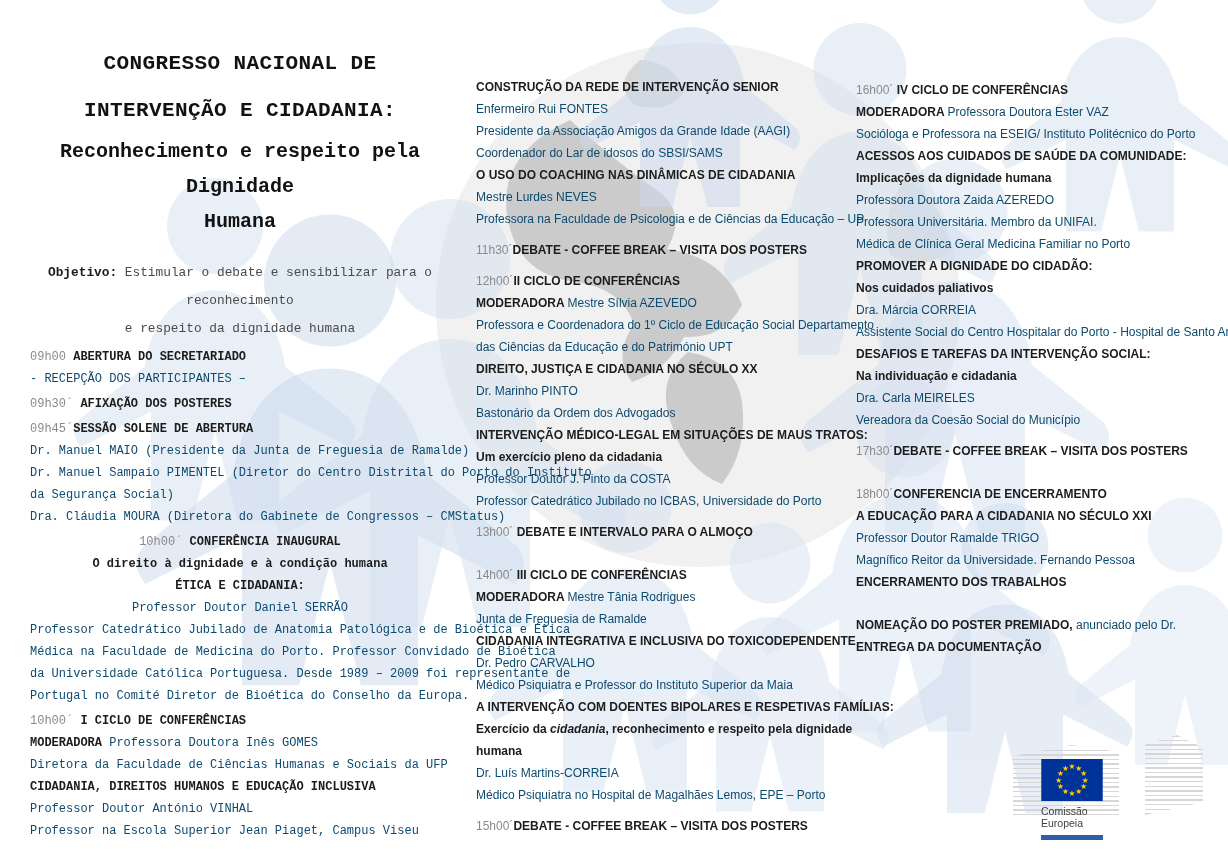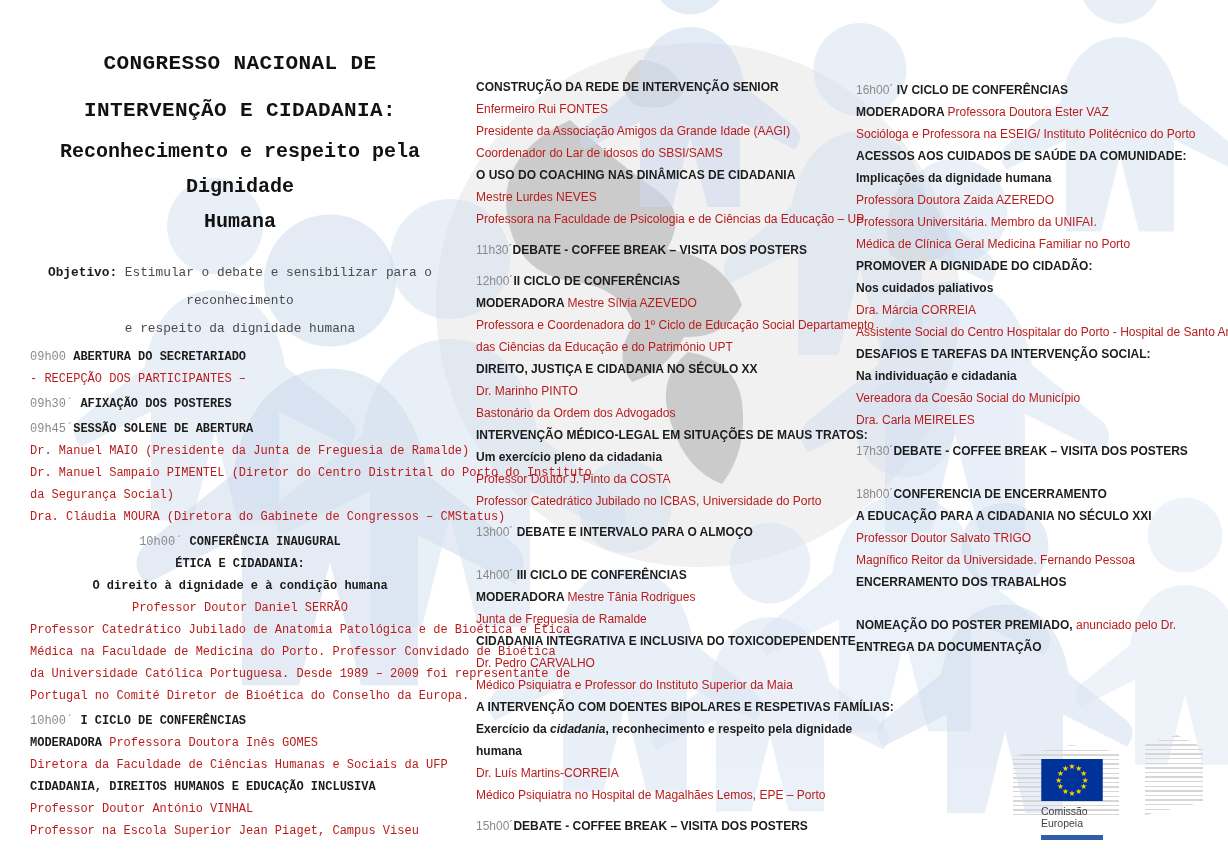--- a/index.html
+++ b/index.html
@@ -19,21 +19,21 @@
   .date{font-size:12.6px;font-weight:700;text-align:right;line-height:24px;
         margin:12px 2px 10px 0;color:#121212;}
   .line{font-size:12px;line-height:22px;white-space:nowrap;color:#4a4a4a;}
   .a-c{text-align:center;}
   .tl{margin-top:3px;}
   .gap-sm{margin-top:9px;}
   .gap-lg{margin-top:21px;}
   .s-time{color:#8a8a8a;font-weight:400;}
   .s-b{color:#1c1c1c;font-weight:700;}
   .s-bi{color:#1c1c1c;font-weight:700;font-style:italic;}
-  .s-n{color:#b91c1c;}
+  .s-n{color:#0c4a6e;}
   .announce{margin-top:20px;text-align:center;font-size:19px;line-height:43px;color:#3a3a3a;
             width:330px;}
   .eu-logo{position:absolute;right:25px;bottom:18px;width:190px;height:116px;z-index:2;}
   .bld{position:absolute;background:repeating-linear-gradient(180deg,#d6d6d6 0 1.5px,transparent 1.5px 4.6px);}
   .bld-l{left:0;top:12px;width:106px;height:70px;
          clip-path:polygon(0 16%,55% 0,100% 10%,100% 100%,0 100%);}
   .bld-r{right:0;top:2px;width:58px;height:80px;
          clip-path:polygon(0 12%,55% 0,100% 16%,100% 84%,0 100%);}
   .flag{position:absolute;left:28px;top:26px;width:62px;height:42px;z-index:3;}
   .cap{position:absolute;left:28px;top:73px;font-size:10.5px;line-height:11.5px;color:#404040;z-index:3;}
@@ -84,22 +84,22 @@
       <div class="lines">
           <div class="line tl"><span class="s-time">09h00 </span><span class="s-b">ABERTURA DO SECRETARIADO</span></div>
           <div class="line"><span class="s-n">- RECEPÇÃO DOS PARTICIPANTES –</span></div>
           <div class="line tl"><span class="s-time">09h30´ </span><span class="s-b">AFIXAÇÃO DOS POSTERES</span></div>
           <div class="line tl"><span class="s-time">09h45´</span><span class="s-b">SESSÃO SOLENE DE ABERTURA</span></div>
           <div class="line"><span class="s-n">Dr. Manuel MAIO (Presidente da Junta de Freguesia de Ramalde)</span></div>
           <div class="line"><span class="s-n">Dr. Manuel Sampaio PIMENTEL (Diretor do Centro Distrital do Porto do Instituto</span></div>
           <div class="line"><span class="s-n">da Segurança Social)</span></div>
           <div class="line"><span class="s-n">Dra. Cláudia MOURA (Diretora do Gabinete de Congressos – CMStatus)</span></div>
           <div class="line a-c tl"><span class="s-time">10h00´ </span><span class="s-b">CONFERÊNCIA INAUGURAL</span></div>
+          <div class="line a-c"><span class="s-b">O direito à dignidade e à condição humana</span></div>
           <div class="line a-c"><span class="s-b">ÉTICA E CIDADANIA:</span></div>
-          <div class="line a-c"><span class="s-b">O direito à dignidade e à condição humana</span></div>
           <div class="line a-c"><span class="s-n">Professor Doutor Daniel SERRÃO</span></div>
           <div class="line a-c"><span class="s-n">Professor Catedrático Jubilado de Anatomia Patológica e de Bioética e Ética</span></div>
           <div class="line a-c"><span class="s-n">Médica na Faculdade de Medicina do Porto. Professor Convidado de Bioética</span></div>
           <div class="line a-c"><span class="s-n">da Universidade Católica Portuguesa. Desde 1989 – 2009 foi representante de</span></div>
           <div class="line a-c"><span class="s-n">Portugal no Comité Diretor de Bioética do Conselho da Europa.</span></div>
           <div class="line tl"><span class="s-time">10h00´ </span><span class="s-b">I CICLO DE CONFERÊNCIAS</span></div>
           <div class="line"><span class="s-b">MODERADORA </span><span class="s-n">Professora Doutora Inês GOMES</span></div>
           <div class="line"><span class="s-n">Diretora da Faculdade de Ciências Humanas e Sociais da UFP</span></div>
           <div class="line"><span class="s-b">CIDADANIA, DIREITOS HUMANOS E EDUCAÇÃO INCLUSIVA</span></div>
           <div class="line"><span class="s-n">Professor Doutor António VINHAL</span></div>
@@ -153,26 +153,26 @@
           <div class="line"><span class="s-b">Implicações da dignidade humana</span></div>
           <div class="line"><span class="s-n">Professora Doutora Zaida AZEREDO</span></div>
           <div class="line"><span class="s-n">Professora Universitária. Membro da UNIFAI.</span></div>
           <div class="line"><span class="s-n">Médica de Clínica Geral Medicina Familiar  no Porto</span></div>
           <div class="line"><span class="s-b">PROMOVER A DIGNIDADE DO CIDADÃO:</span></div>
           <div class="line"><span class="s-b">Nos cuidados paliativos</span></div>
           <div class="line"><span class="s-n">Dra. Márcia CORREIA</span></div>
           <div class="line"><span class="s-n">Assistente Social do Centro Hospitalar do Porto - Hospital de Santo António</span></div>
           <div class="line"><span class="s-b">DESAFIOS E TAREFAS DA INTERVENÇÃO SOCIAL:</span></div>
           <div class="line"><span class="s-b">Na individuação e cidadania</span></div>
+          <div class="line"><span class="s-n">Dra. Carla MEIRELES</span></div>
           <div class="line"><span class="s-n">Vereadora da Coesão Social do Município</span></div>
-          <div class="line"><span class="s-n">Dra. Carla MEIRELES</span></div>
           <div class="line gap-sm"><span class="s-time">17h30´</span><span class="s-b">DEBATE - COFFEE BREAK – VISITA DOS POSTERS</span></div>
           <div class="line gap-lg"><span class="s-time">18h00´</span><span class="s-b">CONFERENCIA DE ENCERRAMENTO</span></div>
           <div class="line"><span class="s-b">A EDUCAÇÃO PARA A CIDADANIA NO SÉCULO XXI</span></div>
-          <div class="line"><span class="s-n">Professor Doutor Salvato TRIGO</span></div>
+          <div class="line"><span class="s-n">Professor Doutor Ramalde TRIGO</span></div>
           <div class="line"><span class="s-n">Magnífico Reitor da Universidade. Fernando Pessoa</span></div>
           <div class="line"><span class="s-b">ENCERRAMENTO DOS TRABALHOS</span></div>
           <div class="line gap-lg"><span class="s-b">NOMEAÇÃO DO POSTER PREMIADO,</span><span class="s-n"> anunciado pelo Dr.</span></div>
           <div class="line"><span class="s-b">ENTREGA DA DOCUMENTAÇÃO</span></div>
         </div>
     </div>
   </div>
 
   <div class="eu-logo">
     <div class="bld bld-l"></div>

